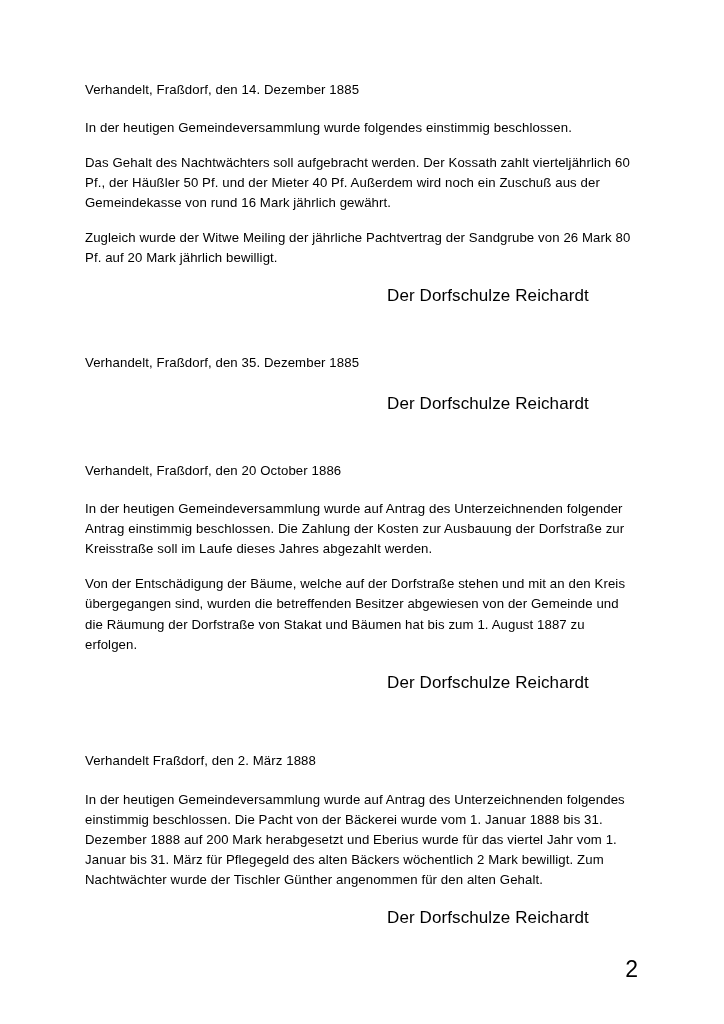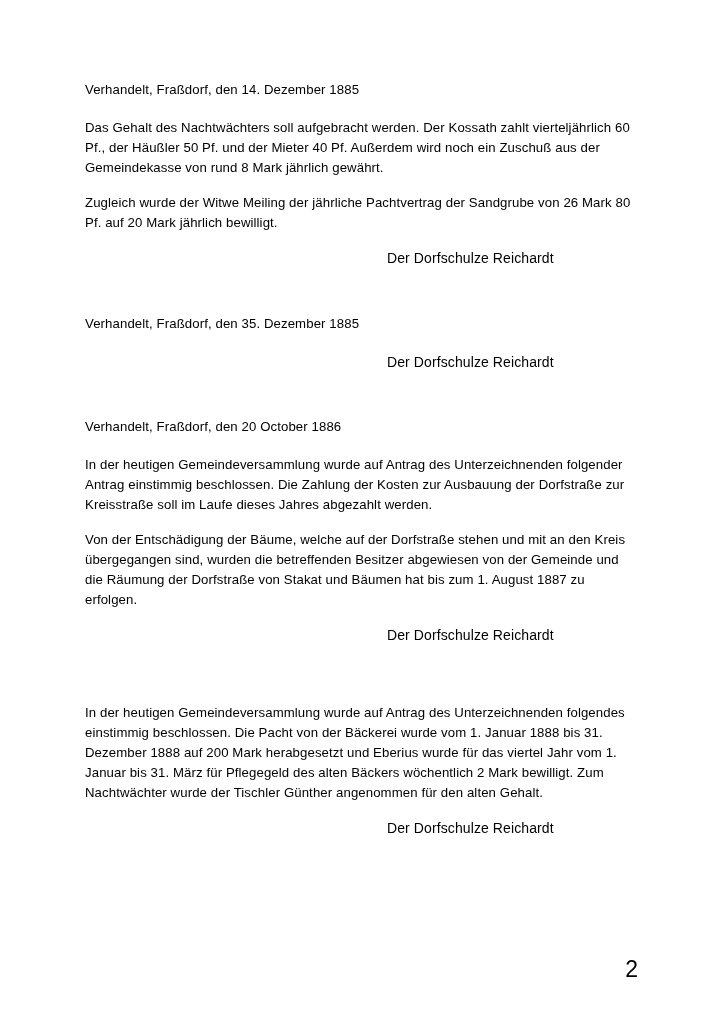--- a/index.html
+++ b/index.html
@@ -33,21 +33,21 @@
     font-size: 13.2px;
     line-height: 1.52;
     margin: 0 0 15px 0;
     text-align: left;
     letter-spacing: 0.1px;
   }
   .para.heading {
     margin-bottom: 18px;
   }
   .signature {
-    font-size: 14px;
+    font-size: 17px;
     line-height: 1.52;
     margin: 0 0 0 0;
     padding-left: 302px;
     letter-spacing: 0.1px;
   }
   .gap-large {
     height: 44px;
   }
   .gap-medium {
     height: 44px;
@@ -64,21 +64,22 @@
   }
 </style>
 </head>
 <body>
 
 <div class="page">
   <div class="content">
 
     <div class="entry">
       <p class="para heading">Verhandelt, Fraßdorf, den 14. Dezember 1885</p>
-      <p class="para">Das Gehalt des Nachtwächters soll aufgebracht werden. Der Kossath zahlt vierteljährlich 60 Pf., der Häußler 50 Pf. und der Mieter 40 Pf. Außerdem wird noch ein Zuschuß aus der Gemeindekasse von rund 8 Mark jährlich gewährt.</p>
+      <p class="para">In der heutigen Gemeindeversammlung wurde folgendes einstimmig beschlossen.</p>
+      <p class="para">Das Gehalt des Nachtwächters soll aufgebracht werden. Der Kossath zahlt vierteljährlich 60 Pf., der Häußler 50 Pf. und der Mieter 40 Pf. Außerdem wird noch ein Zuschuß aus der Gemeindekasse von rund 16 Mark jährlich gewährt.</p>
       <p class="para">Zugleich wurde der Witwe Meiling der jährliche Pachtvertrag der Sandgrube von 26 Mark 80 Pf. auf 20 Mark jährlich bewilligt.</p>
       <p class="signature">Der Dorfschulze Reichardt</p>
     </div>
 
     <div class="gap-large"></div>
 
     <div class="entry">
       <p class="para heading">Verhandelt, Fraßdorf, den 35. Dezember 1885</p>
       <p class="signature">Der Dorfschulze Reichardt</p>
     </div>
@@ -88,20 +89,21 @@
     <div class="entry">
       <p class="para heading">Verhandelt, Fraßdorf, den 20 October 1886</p>
       <p class="para">In der heutigen Gemeindeversammlung wurde auf Antrag des Unterzeichnenden folgender Antrag einstimmig beschlossen. Die Zahlung der Kosten zur Ausbauung der Dorfstraße zur Kreisstraße soll im Laufe dieses Jahres abgezahlt werden.</p>
       <p class="para">Von der Entschädigung der Bäume, welche auf der Dorfstraße stehen und mit an den Kreis übergegangen sind, wurden die betreffenden Besitzer abgewiesen von der Gemeinde und die Räumung der Dorfstraße von Stakat und Bäumen hat bis zum 1. August 1887 zu erfolgen.</p>
       <p class="signature">Der Dorfschulze Reichardt</p>
     </div>
 
     <div class="gap-xl"></div>
 
     <div class="entry">
+      <p class="para heading">Verhandelt Fraßdorf, den 2. März 1888</p>
       <p class="para">In der heutigen Gemeindeversammlung wurde auf Antrag des Unterzeichnenden folgendes einstimmig beschlossen. Die Pacht von der Bäckerei wurde vom 1. Januar 1888 bis 31. Dezember 1888 auf 200 Mark herabgesetzt und Eberius wurde für das viertel Jahr vom 1. Januar bis 31. März für Pflegegeld des alten Bäckers wöchentlich 2 Mark bewilligt. Zum Nachtwächter wurde der Tischler Günther angenommen für den alten Gehalt.</p>
       <p class="signature">Der Dorfschulze Reichardt</p>
     </div>
 
   </div>
 
   <div class="page-number">2</div>
 </div>
 
 </body></html>

